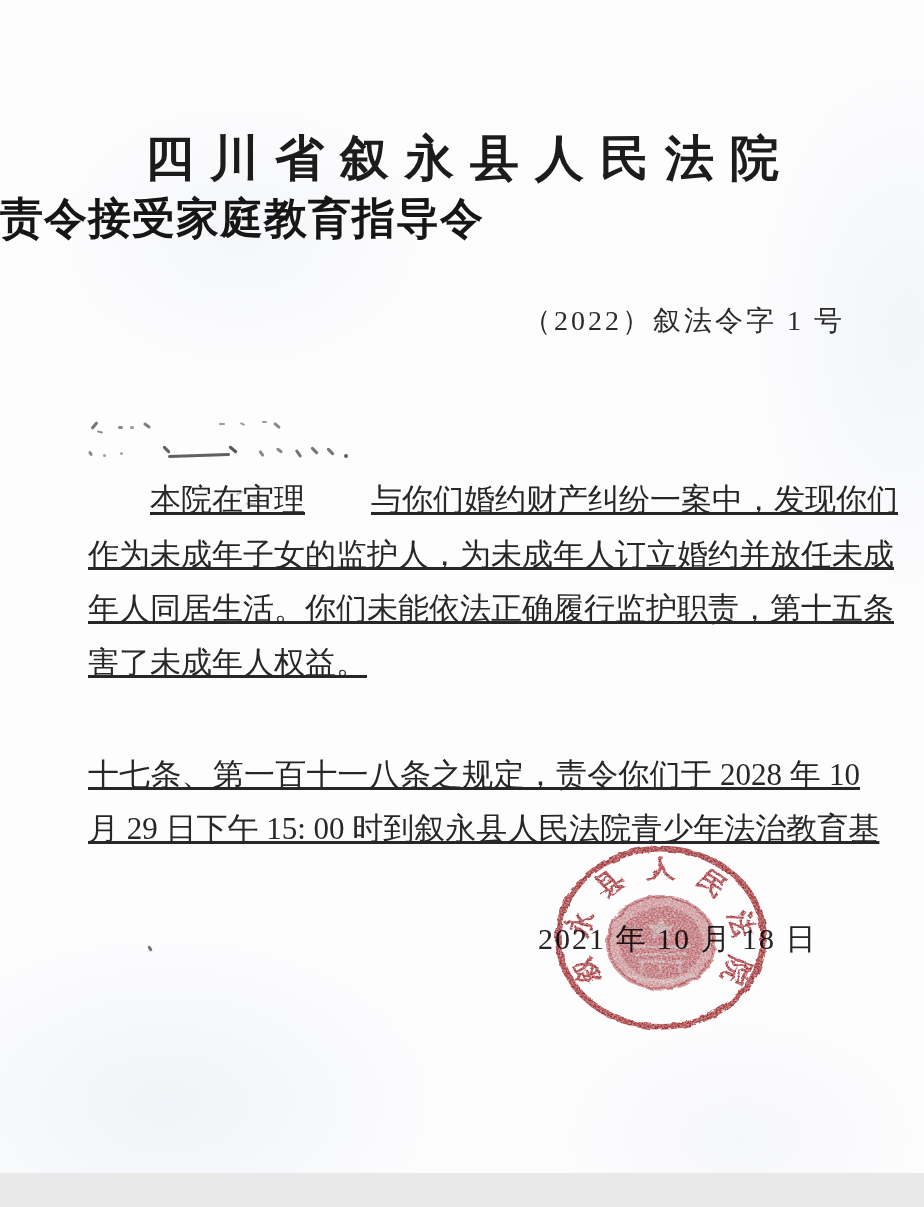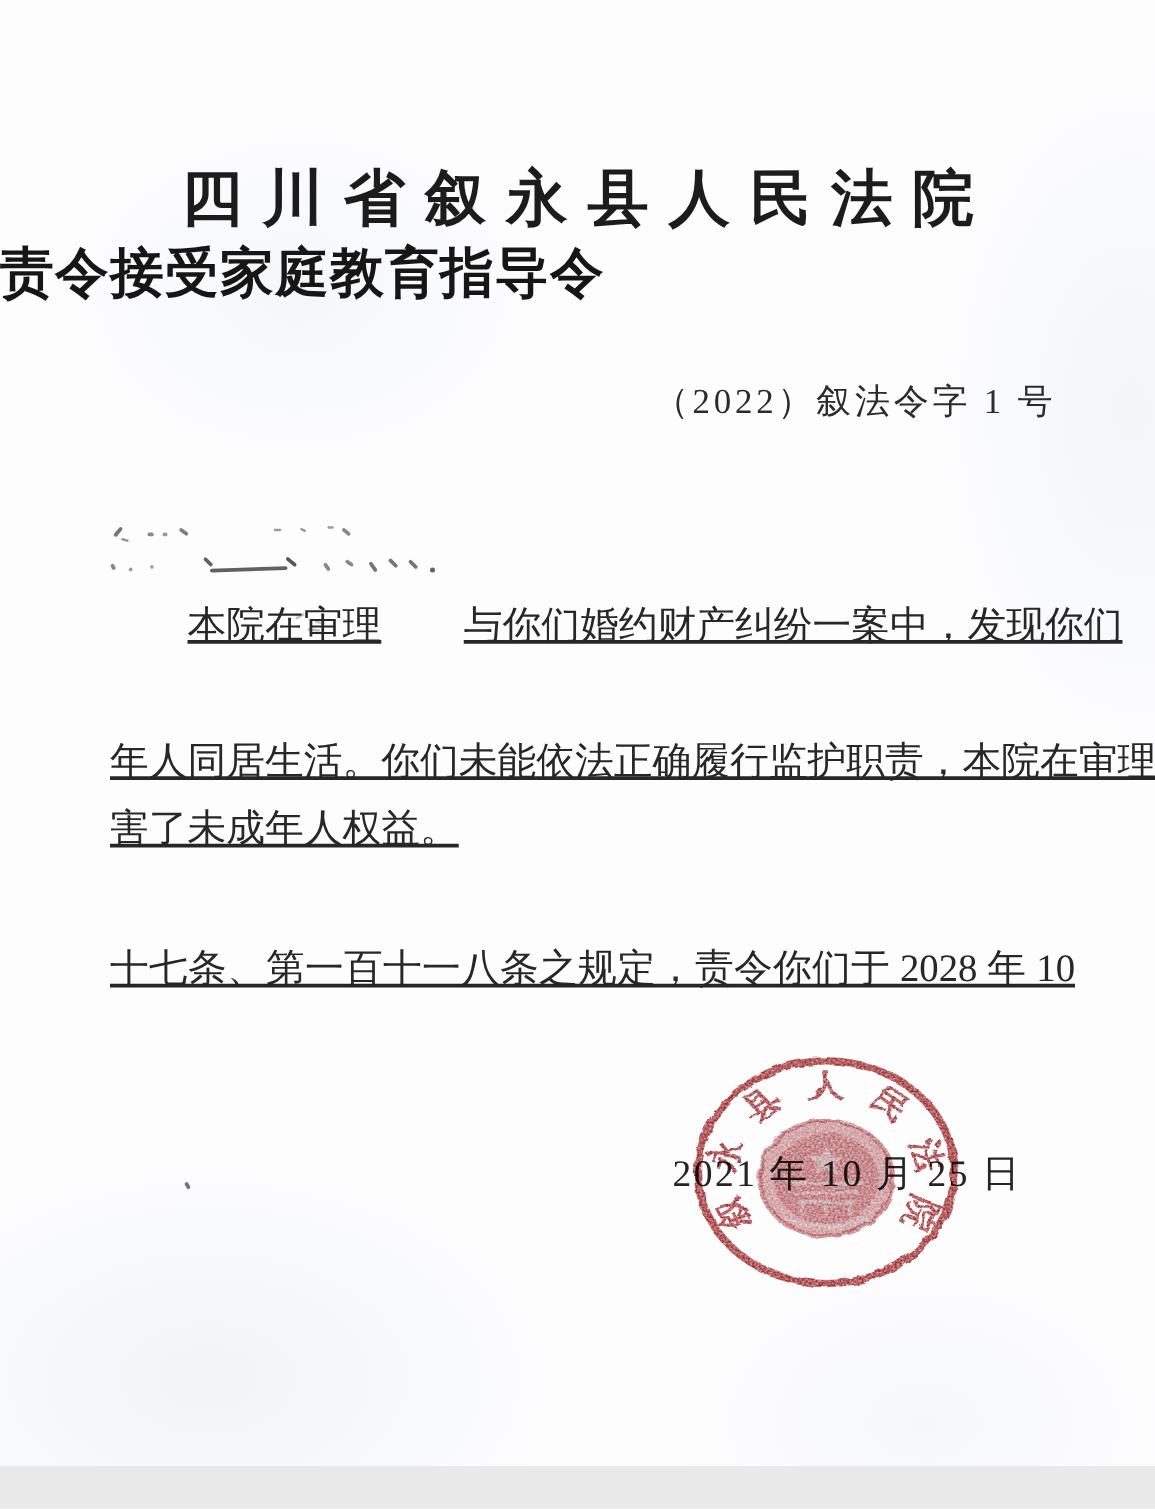--- a/index.html
+++ b/index.html
@@ -79,26 +79,28 @@
 
   <div class="court-name">四川省叙永县人民法院</div>
   <div class="order-title">责令接受家庭教育指导令</div>
   <div class="doc-number">（2022）叙法令字 1 号</div>
 
   <div class="addressee-line"></div>
 
   <div class="body-line indent" style="top:479px">
     <span>本院在审理</span><span class="redacted-gap"></span><span>与你们婚约财产纠纷一案中，发现你们</span>
   </div>
-  <div class="body-line" style="top:588px">年人同居生活。你们未能依法正确履行监护职责，本院在审理</div>
+  <div class="body-line" style="top:534px">作为未成年子女的监护人，为未成年人订立婚约并放任未成</div>
+  <div class="body-line" style="top:588px">年人同居生活。你们未能依法正确履行监护职责，第十五条</div>
   <div class="body-line loose" style="top:642px">害了未成年人权益。</div>
 
   <div class="body-line" style="top:754px">十七条、第一百十一八条之规定，责令你们于 2028 年 10</div>
+  <div class="body-line" style="top:808px">月 29 日下午 15: 00 时到叙永县人民法院青少年法治教育基</div>
 
-  <div class="issue-date">2021 年 10 月 25 日</div>
+  <div class="issue-date">2021 年 10 月 18 日</div>
 
   <div class="seal-wrap">
     <svg viewBox="0 0 240 240" preserveAspectRatio="none">
       <defs>
         <filter id="stampGrain" x="-20%" y="-20%" width="140%" height="140%">
           <feTurbulence type="fractalNoise" baseFrequency="0.09" numOctaves="2" seed="7" result="warp"></feTurbulence>
           <feDisplacementMap in="SourceGraphic" in2="warp" scale="5" result="disp"></feDisplacementMap>
           <feTurbulence type="fractalNoise" baseFrequency="0.5" numOctaves="2" seed="3" result="spk"></feTurbulence>
           <feComposite in="disp" in2="spk" operator="arithmetic" k1="1.1" k2="0.3" k3="0" k4="0"></feComposite>
         </filter>

